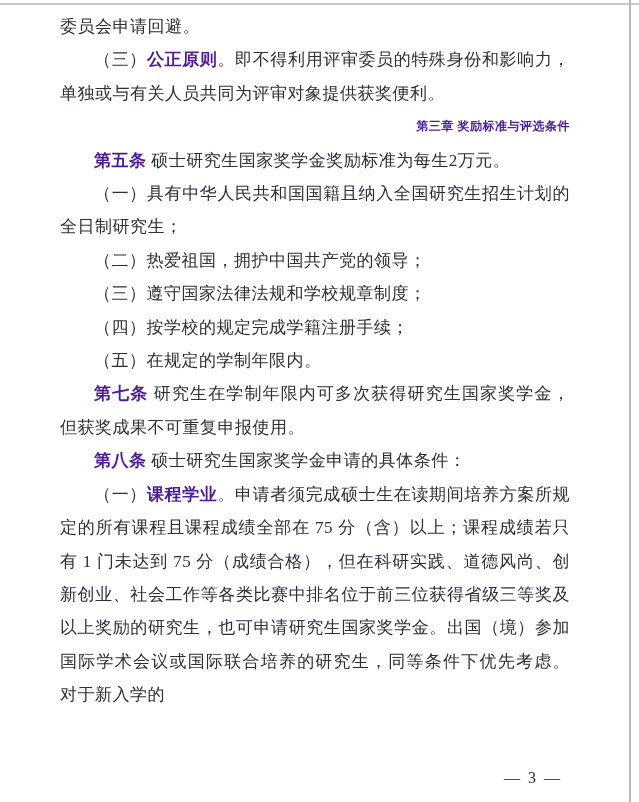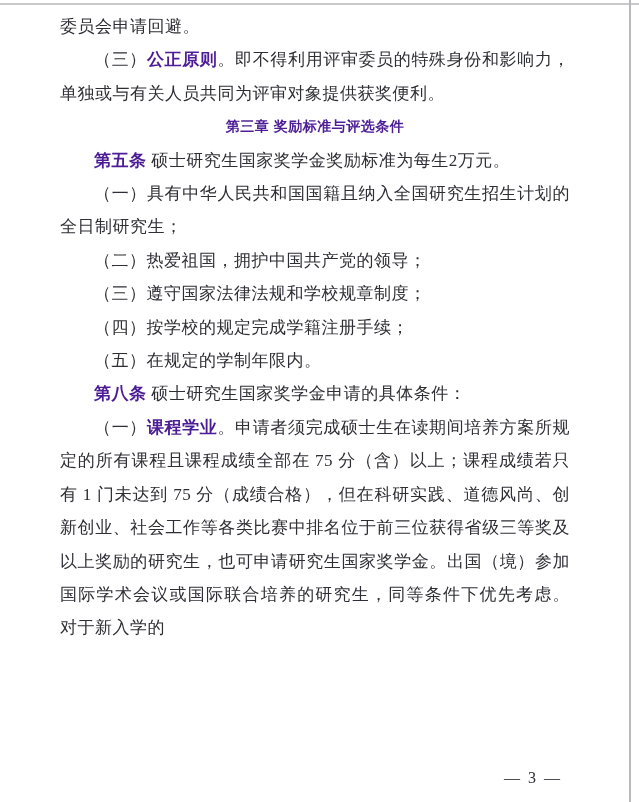--- a/index.html
+++ b/index.html
@@ -43,24 +43,24 @@
   }
   .doc-para {
     margin: 0;
     text-indent: 0;
   }
   .doc-para.indent {
     text-indent: 2em;
   }
   .doc-heading {
     margin: 0;
-    font-size: 14px;
+    font-size: 12px;
     font-weight: bold;
     color: #17171c;
-    text-align: center;
+    text-align: right;
     text-indent: 0;
     line-height: 33.4px;
     font-family: "Liberation Sans", sans-serif;
   }
   .em {
     font-weight: bold;
     color: #4c1d95;
   }
   .page-number {
     position: absolute;
@@ -81,17 +81,18 @@
 <div class="doc-body" id="doc-body">
     <p class="doc-para"><span class="">委员会申请回避。</span></p>
     <p class="doc-para indent"><span class="">（三）</span><span class="em">公正原则</span><span class="">。即不得利用评审委员的特殊身份和影响力，单独或与有关人员共同为评审对象提供获奖便利。</span></p>
     <h2 class="doc-heading"><span class="em">第三章 奖励标准与评选条件</span></h2>
     <p class="doc-para indent"><span class="em">第五条</span><span class=""> 硕士研究生国家奖学金奖励标准为每生2万元。</span></p>
     <p class="doc-para indent"><span class="">（一）具有中华人民共和国国籍且纳入全国研究生招生计划的全日制研究生；</span></p>
     <p class="doc-para indent"><span class="">（二）热爱祖国，拥护中国共产党的领导；</span></p>
     <p class="doc-para indent"><span class="">（三）遵守国家法律法规和学校规章制度；</span></p>
     <p class="doc-para indent"><span class="">（四）按学校的规定完成学籍注册手续；</span></p>
     <p class="doc-para indent"><span class="">（五）在规定的学制年限内。</span></p>
+    <p class="doc-para indent"><span class="em">第七条</span><span class=""> 研究生在学制年限内可多次获得研究生国家奖学金，但获奖成果不可重复申报使用。</span></p>
     <p class="doc-para indent"><span class="em">第八条</span><span class=""> 硕士研究生国家奖学金申请的具体条件：</span></p>
     <p class="doc-para indent"><span class="">（一）</span><span class="em">课程学业</span><span class="">。申请者须完成硕士生在读期间培养方案所规定的所有课程且课程成绩全部在 75 分（含）以上；课程成绩若只有 1 门未达到 75 分（成绩合格），但在科研实践、道德风尚、创新创业、社会工作等各类比赛中排名位于前三位获得省级三等奖及以上奖励的研究生，也可申请研究生国家奖学金。出国（境）参加国际学术会议或国际联合培养的研究生，同等条件下优先考虑。 对于新入学的</span></p>
   </div>
 
 <div class="page-number">— 3 —</div>
 
 </body></html>

